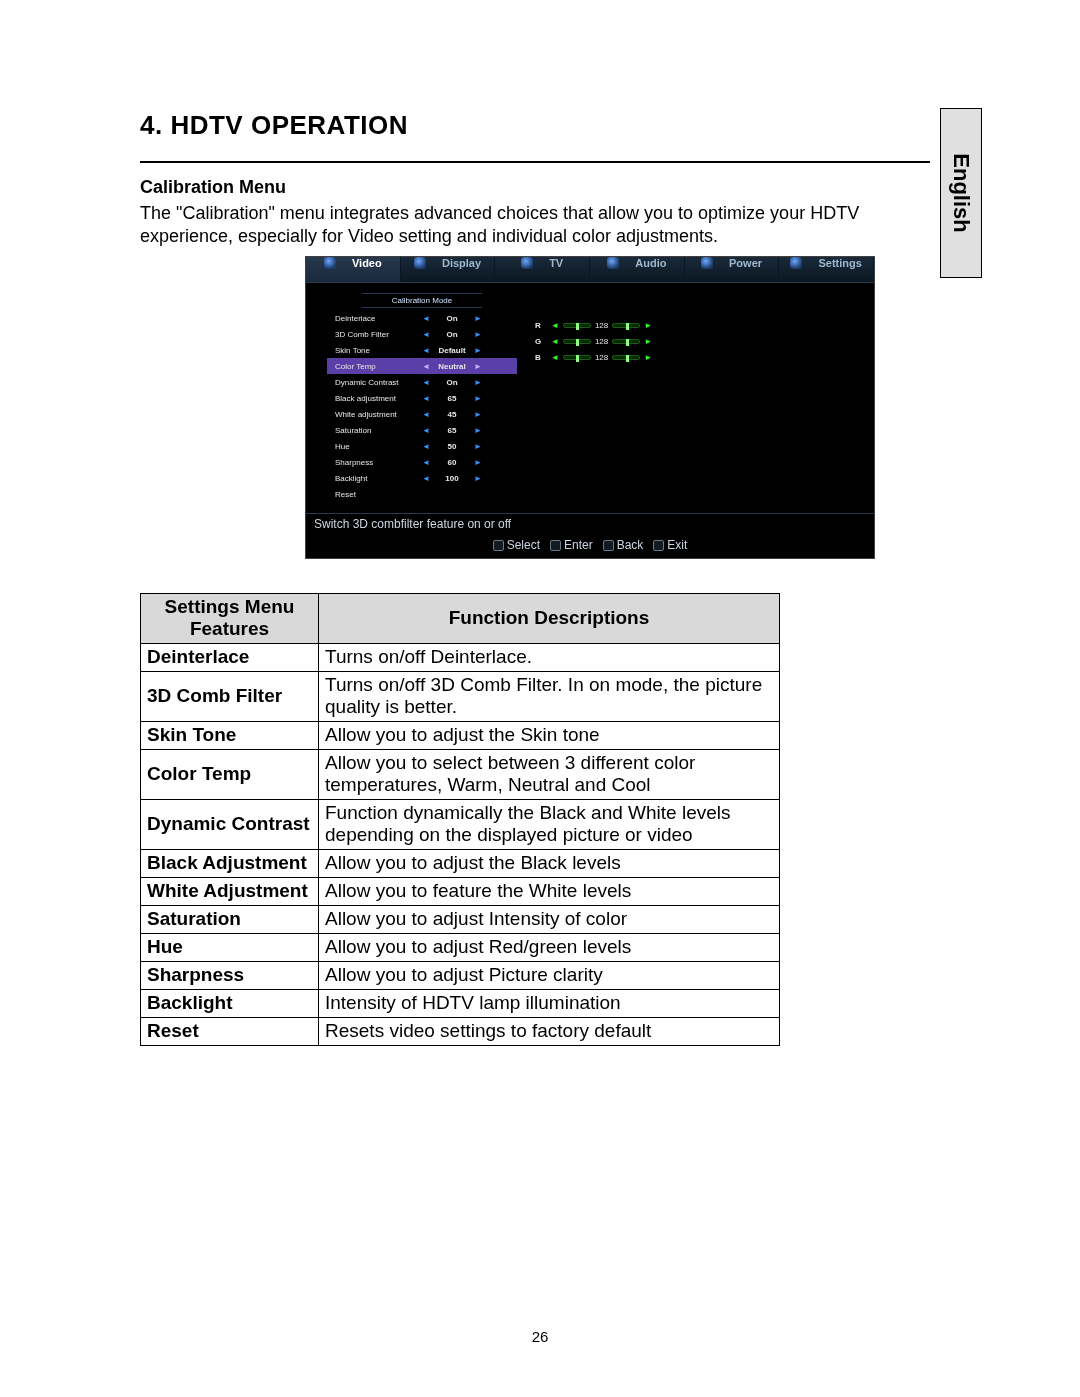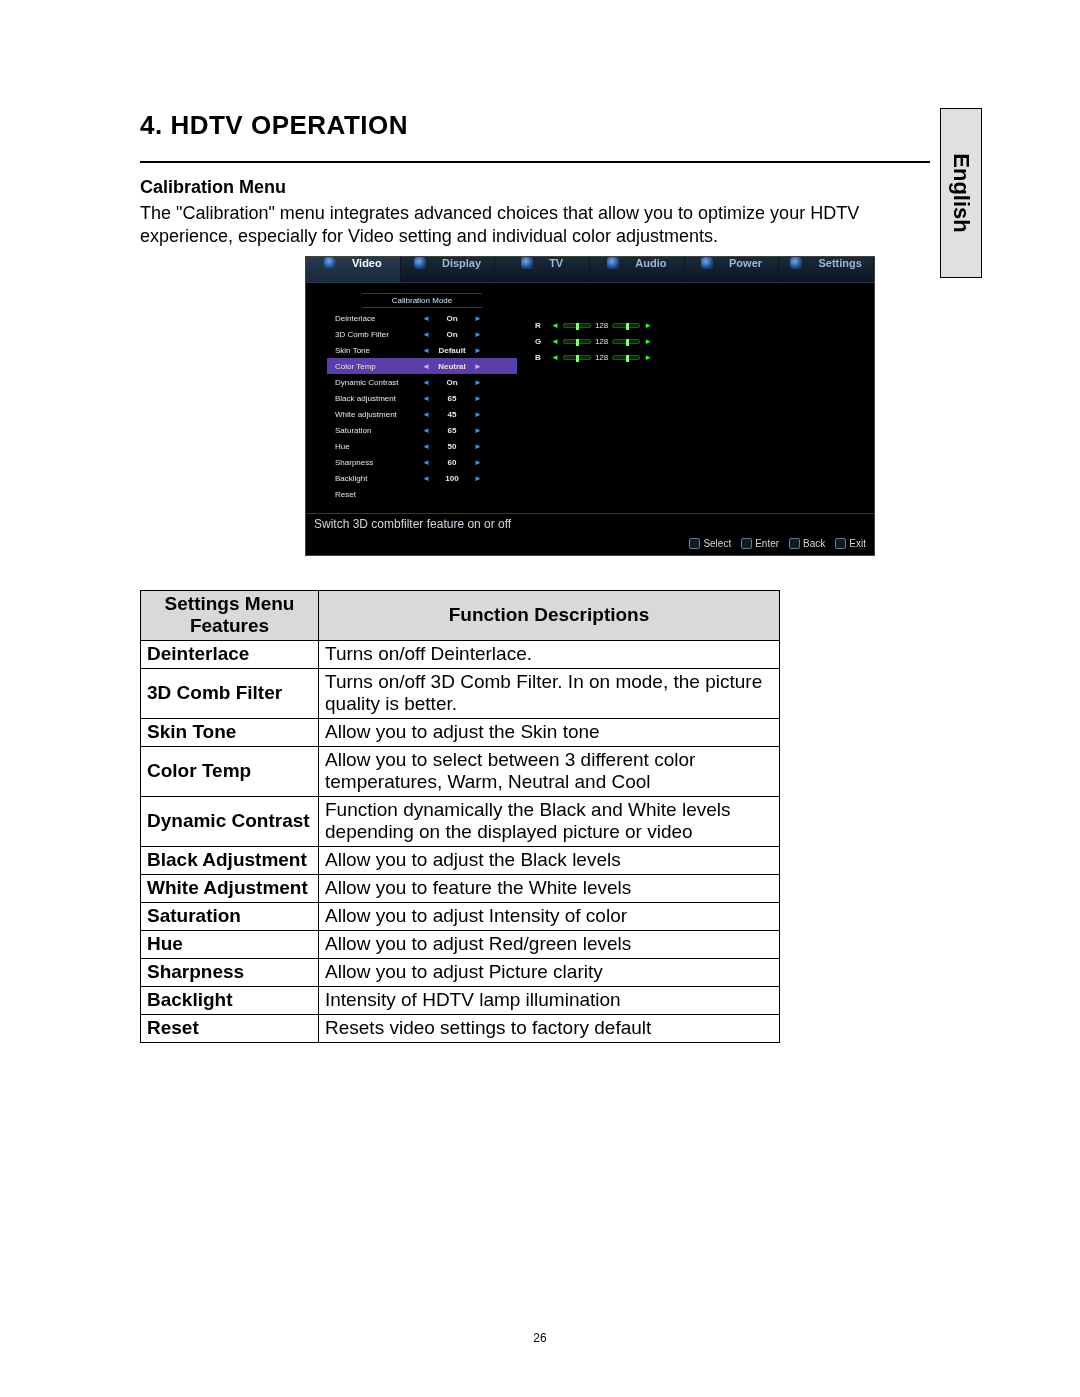--- a/index.html
+++ b/index.html
@@ -27,29 +27,29 @@
   .osd-row .arr { color: #3a90ff; width: 10px; text-align: center; font-size: 8px; }
   .osd-row.sel .arr { color: #c0b3ff; }
   .osd-row .val { width: 42px; text-align: center; font-size: 8px; font-weight: bold; }
   .rgb-row { display: flex; align-items: center; height: 16px; color: #e6e6e6; }
   .rgb-row .ch { width: 16px; font-size: 8px; font-weight: bold; }
   .slider { display: flex; align-items: center; gap: 4px; font-size: 8px; }
   .slider .bar { width: 28px; height: 5px; background: #0a2a00; border: 1px solid #1a5a1a; border-radius: 2px; position: relative; }
   .slider .bar::after { content: ""; position: absolute; left: 48%; top: -1px; width: 3px; height: 7px; background: #8cff7a; }
   .slider .a { color: #2aff2a; }
   .osd-hint { border-top: 1px solid #2a3a4a; padding: 3px 8px; font-size: 12px; color: #cdd6e0; }
-  .osd-foot { display: flex; justify-content: flex-end; gap: 10px; padding: 4px 8px 6px; font-size: 10px; color: #cdd6e0; }
+  .osd-foot { display: flex; justify-content: center; gap: 10px; padding: 4px 8px 6px; font-size: 12px; color: #cdd6e0; }
   .osd-foot .k { display: inline-flex; align-items: center; gap: 3px; }
   .kbox { display: inline-block; width: 11px; height: 11px; border: 1px solid #6a7a8a; border-radius: 2px; background: #121a24; }
   
   table.desc { width: 640px; border-collapse: collapse; font-size: 19px; }
   table.desc th, table.desc td { border: 1px solid #000; padding: 2px 6px 3px 6px; vertical-align: middle; text-align: left; }
   table.desc th { background: #d9d9d9; font-weight: bold; text-align: center; }
   table.desc td.feat { font-weight: bold; width: 178px; }
-  .page-num { position: absolute; bottom: 52px; left: 0; width: 100%; text-align: center; font-size: 12px; }
+  .page-num { position: absolute; bottom: 52px; left: 0; width: 100%; text-align: center; font-size: 15px; }
 </style>
 </head>
 <body>
 
 <div class="page">
   <div class="side-tab">
     <span>English</span>
   </div>
 
   <h1 class="section-head">4.​     HDTV OPERATION</h1>

